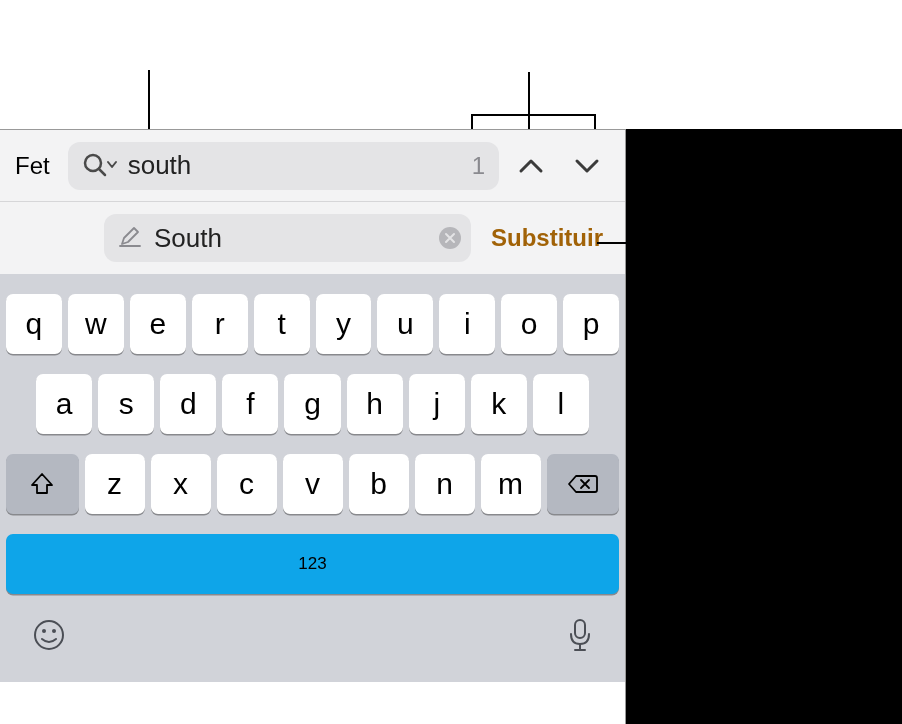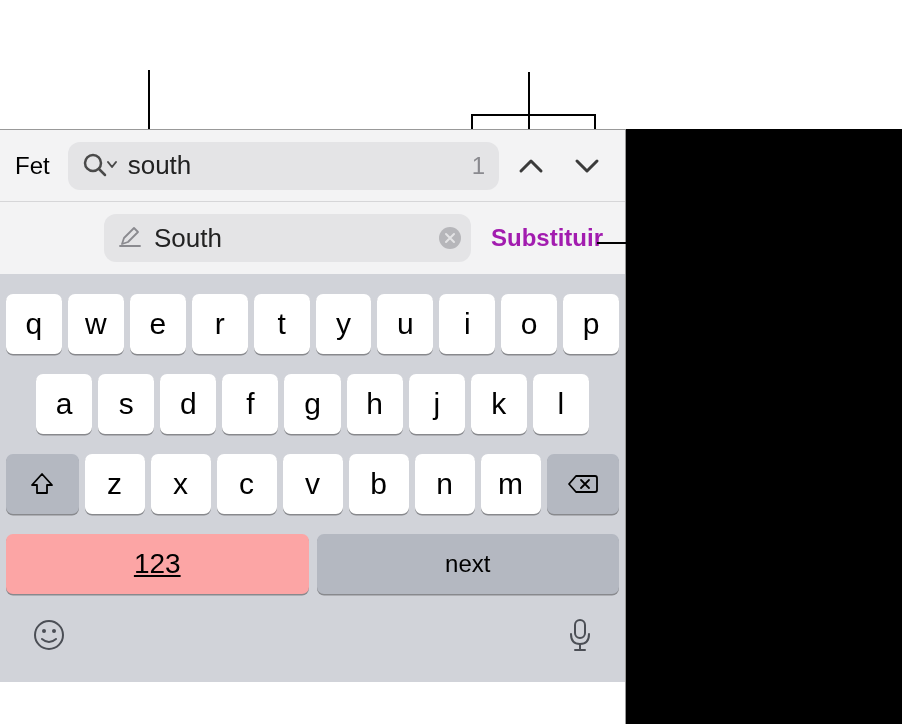--- a/index.html
+++ b/index.html
@@ -100,21 +100,21 @@
       display: flex;
       align-items: center;
       justify-content: center;
       color: #e4e4e6;
       font-size: 14px;
       font-weight: bold;
     }
     .replace-button {
       font-size: 24px;
       font-weight: 600;
-      color: #a21caf;
+      color: #a16207;
       padding: 0 12px 0 8px;
     }
     .keyboard {
       background: #d1d3d9;
       padding: 20px 4px 8px;
     }
     .key-row {
       display: flex;
       justify-content: center;
       margin-bottom: 20px;
@@ -135,21 +135,21 @@
       max-width: 60px;
     }
     .key.special {
       background: #b4b8c1;
       flex: 1.2;
       max-width: 74px;
     }
     .key.shift svg, .key.bksp svg { color: #000; }
     .bottom-row { gap: 8px; margin-bottom: 16px; }
     .bottom-row .key { max-width: none; }
-    .key.num { flex: 1.3; background: #fca5a5; font-size: 28px; text-decoration: underline; }
+    .key.num { flex: 1.3; background: #0ea5e9; font-size: 17px; }
     .key.space { flex: 3.2; font-size: 22px; }
     .key.next { flex: 1.3; background: #b4b8c1; font-size: 24px; }
     .util-row {
       display: flex;
       justify-content: space-between;
       padding: 8px 28px 20px;
     }
     .util-icon { color: #4b4e55; display: flex; }
   </style>
 </head>
@@ -250,21 +250,20 @@
       <div class="key">m</div>
       <div class="key special bksp">
         <svg width="32" height="24" viewBox="0 0 32 24">
             <path d="M9 4 L28 4 Q30 4 30 6 L30 18 Q30 20 28 20 L9 20 L2 12 Z" stroke="#000" stroke-width="1.8" fill="none" stroke-linejoin="round"></path>
             <path d="M14 8 L22 16 M22 8 L14 16" stroke="#000" stroke-width="1.8" stroke-linecap="round"></path>
           </svg>
       </div>
     </div>
     <div class="key-row bottom-row">
       <div class="key num">123</div>
-      <div class="key next">next</div>
     </div>
     <div class="util-row">
       <span class="util-icon">
         <svg width="34" height="34" viewBox="0 0 34 34">
             <circle cx="17" cy="17" r="14" stroke="#4b4e55" stroke-width="2" fill="none"></circle>
             <circle cx="12" cy="13" r="2" fill="#4b4e55"></circle>
             <circle cx="22" cy="13" r="2" fill="#4b4e55"></circle>
             <path d="M10 21 Q17 27 24 21" stroke="#4b4e55" stroke-width="2" fill="none" stroke-linecap="round"></path>
           </svg>
       </span>

